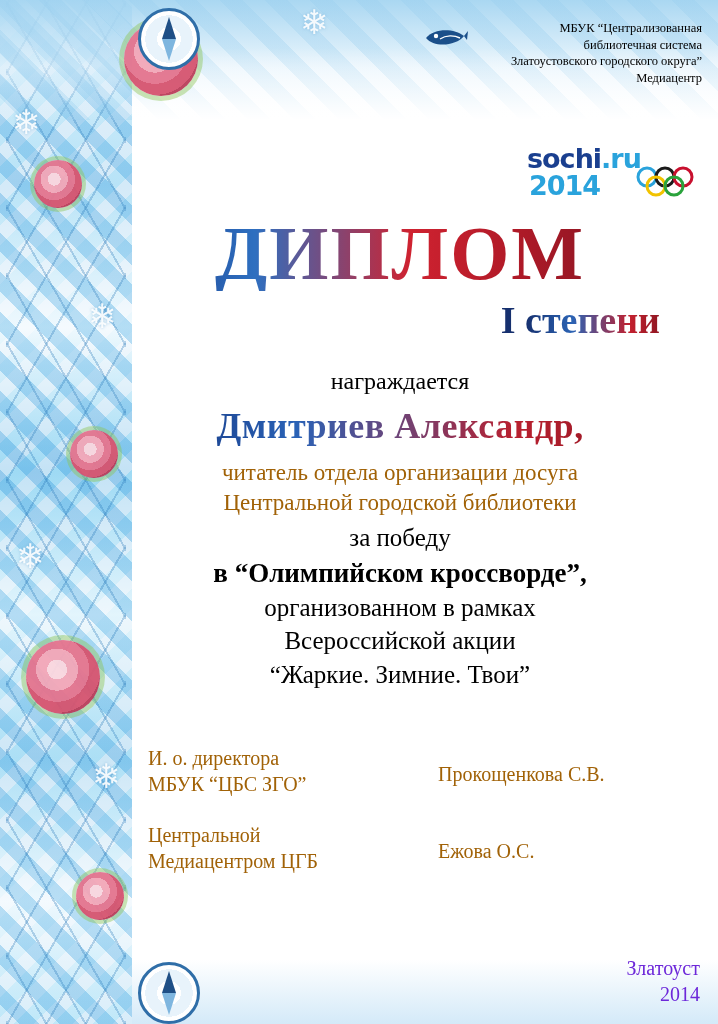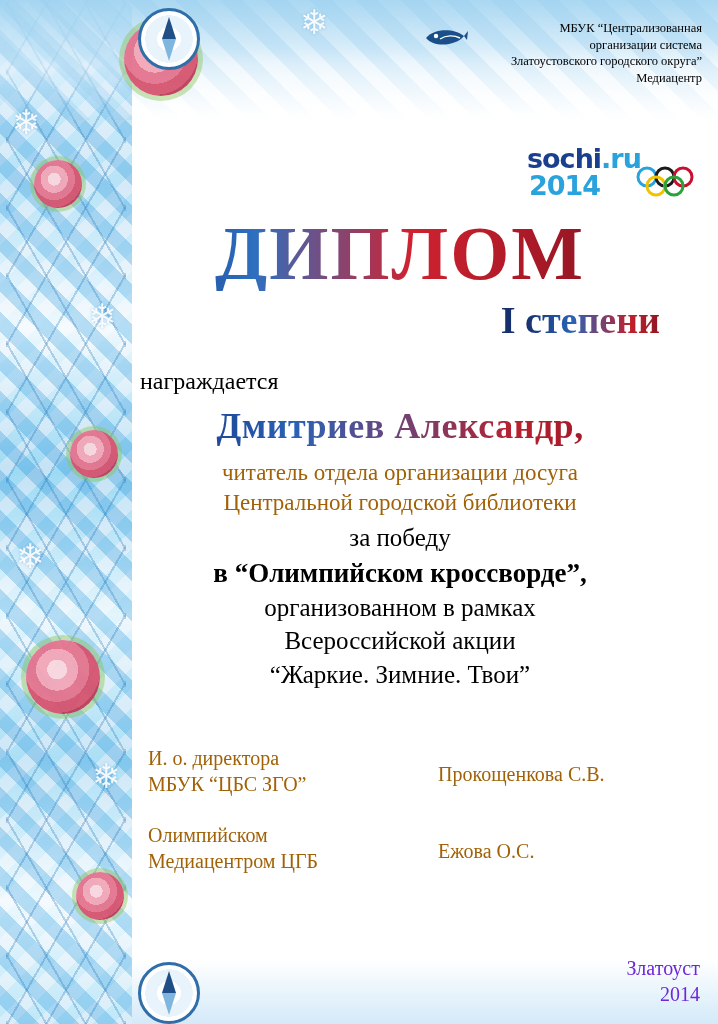--- a/index.html
+++ b/index.html
@@ -195,21 +195,21 @@
     background: linear-gradient(90deg, #16306e 0%, #2b63b4 35%, #c2202e 78%, #8f1622 100%);
     -webkit-background-clip: text;
     background-clip: text;
     color: transparent;
   }
 
   #awarded {
     position: absolute;
     left: 0; top: 368px;
     width: 520px;
-    text-align: left;
+    text-align: center;
     font-size: 24px;
     color: #000;
   }
   #winner-name {
     position: absolute;
     left: 0; top: 405px;
     width: 520px;
     text-align: center;
     font-weight: bold;
     font-size: 36px;
@@ -289,21 +289,21 @@
 
   <div id="header">
     <svg id="org-logo" viewBox="0 0 44 30">
       <path d="M2 16 C10 6, 30 6, 40 14 C32 24, 10 26, 2 16 Z" fill="#1b4f8a"></path>
       <path d="M40 14 L44 9 L43 18 Z" fill="#1b4f8a"></path>
       <circle cx="12" cy="14" r="2.2" fill="#ffffff"></circle>
       <path d="M16 17 C22 13, 30 13, 36 16" stroke="#ffffff" stroke-width="1.4" fill="none"></path>
     </svg>
     <div id="org-text">
       <div>МБУК “Централизованная</div>
-      <div>организации система</div>
+      <div>библиотечная система</div>
       <div>Златоустовского городского округа”</div>
       <div>Медиацентр</div>
     </div>
   </div>
 
   <div id="sochi">
     <div id="sochi-word">
       <span>sochi</span><span class="dots">.ru</span>
     </div>
     <div id="sochi-year">2014</div>
@@ -347,21 +347,21 @@
     <div id="signatures">
       <div class="sig-block">
         <div class="sig-left">
           <div>И. о. директора</div>
           <div>МБУК “ЦБС ЗГО”</div>
         </div>
         <div class="sig-right top">Прокощенкова С.В.</div>
       </div>
       <div class="sig-block">
         <div class="sig-left">
-          <div>Олимпийском</div>
+          <div>Центральной</div>
           <div>Медиацентром ЦГБ</div>
         </div>
         <div class="sig-right top">Ежова О.С.</div>
       </div>
     </div>
 
     <div id="place">
       <div>Златоуст</div>
       <div>2014</div>
     </div>

